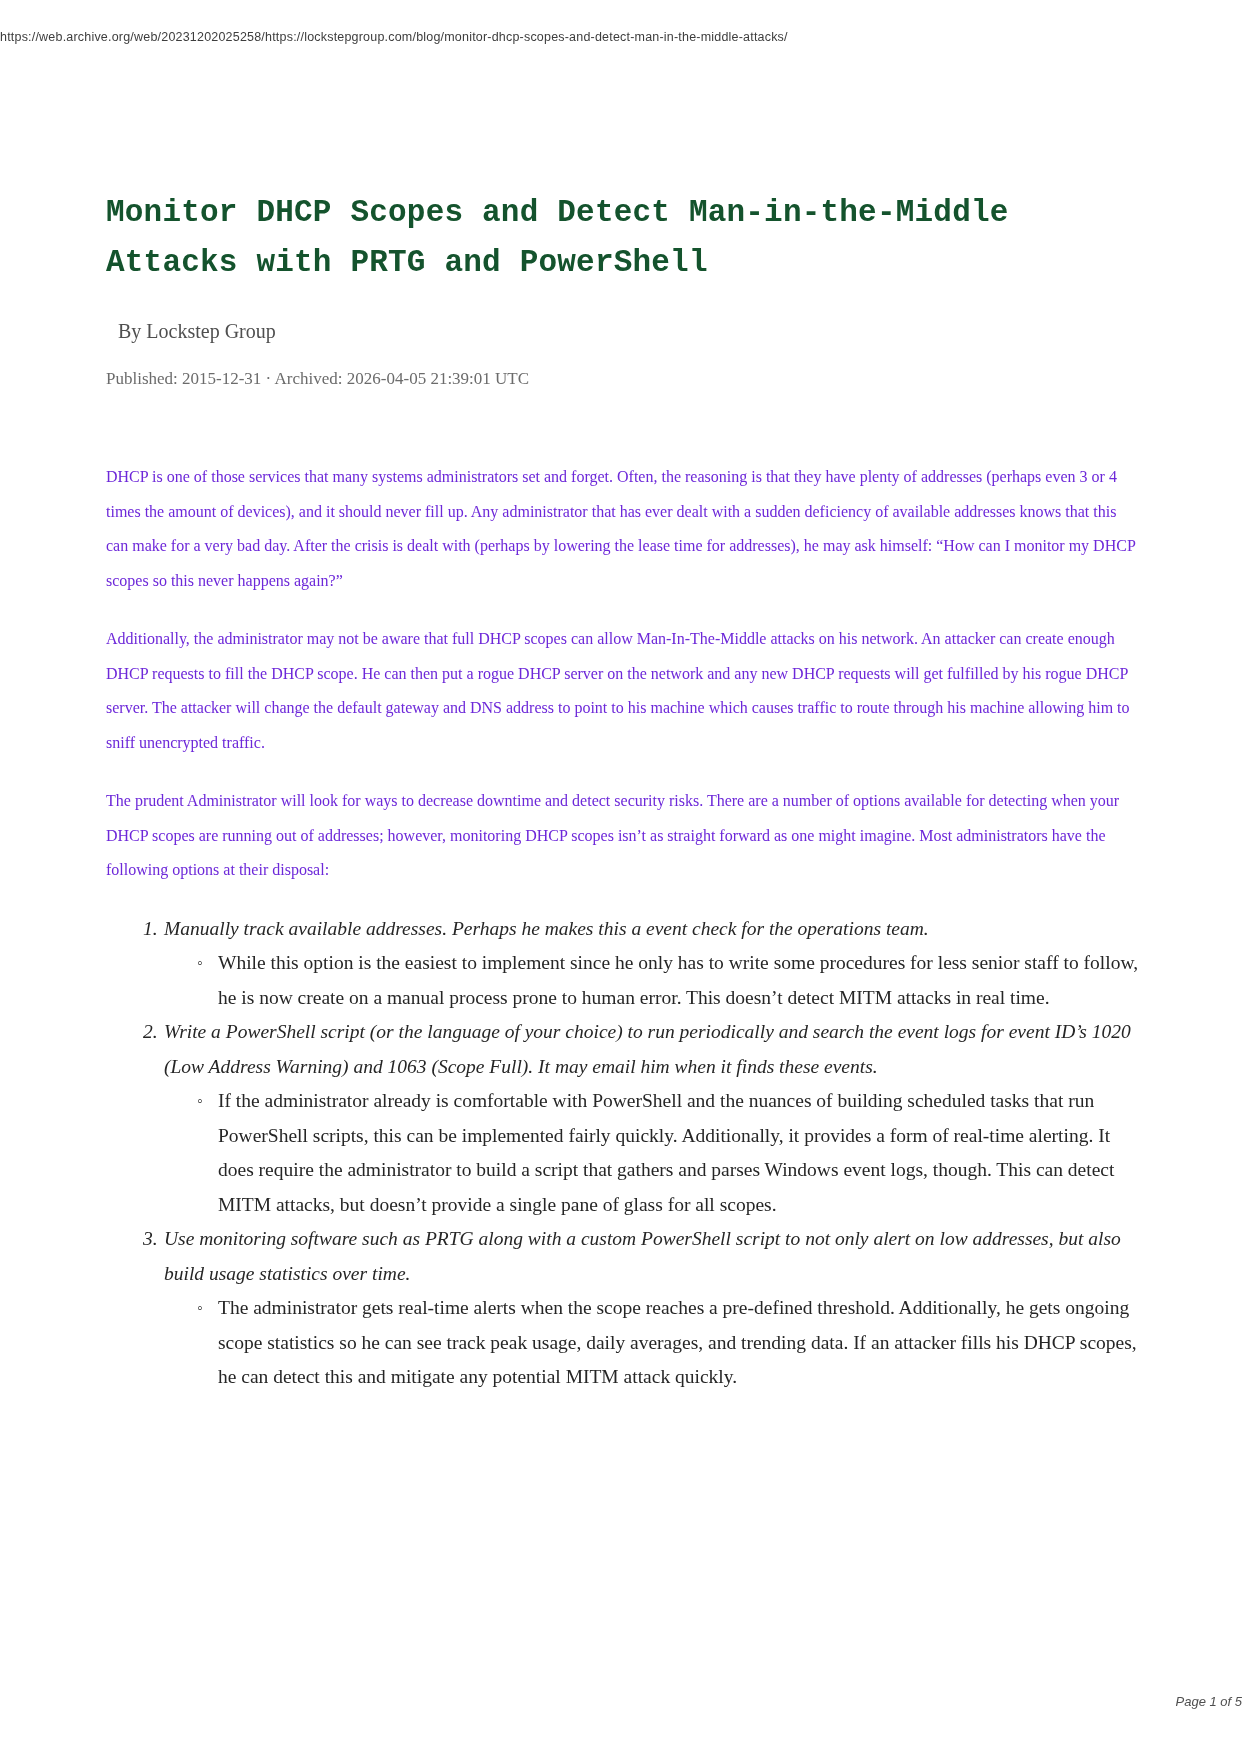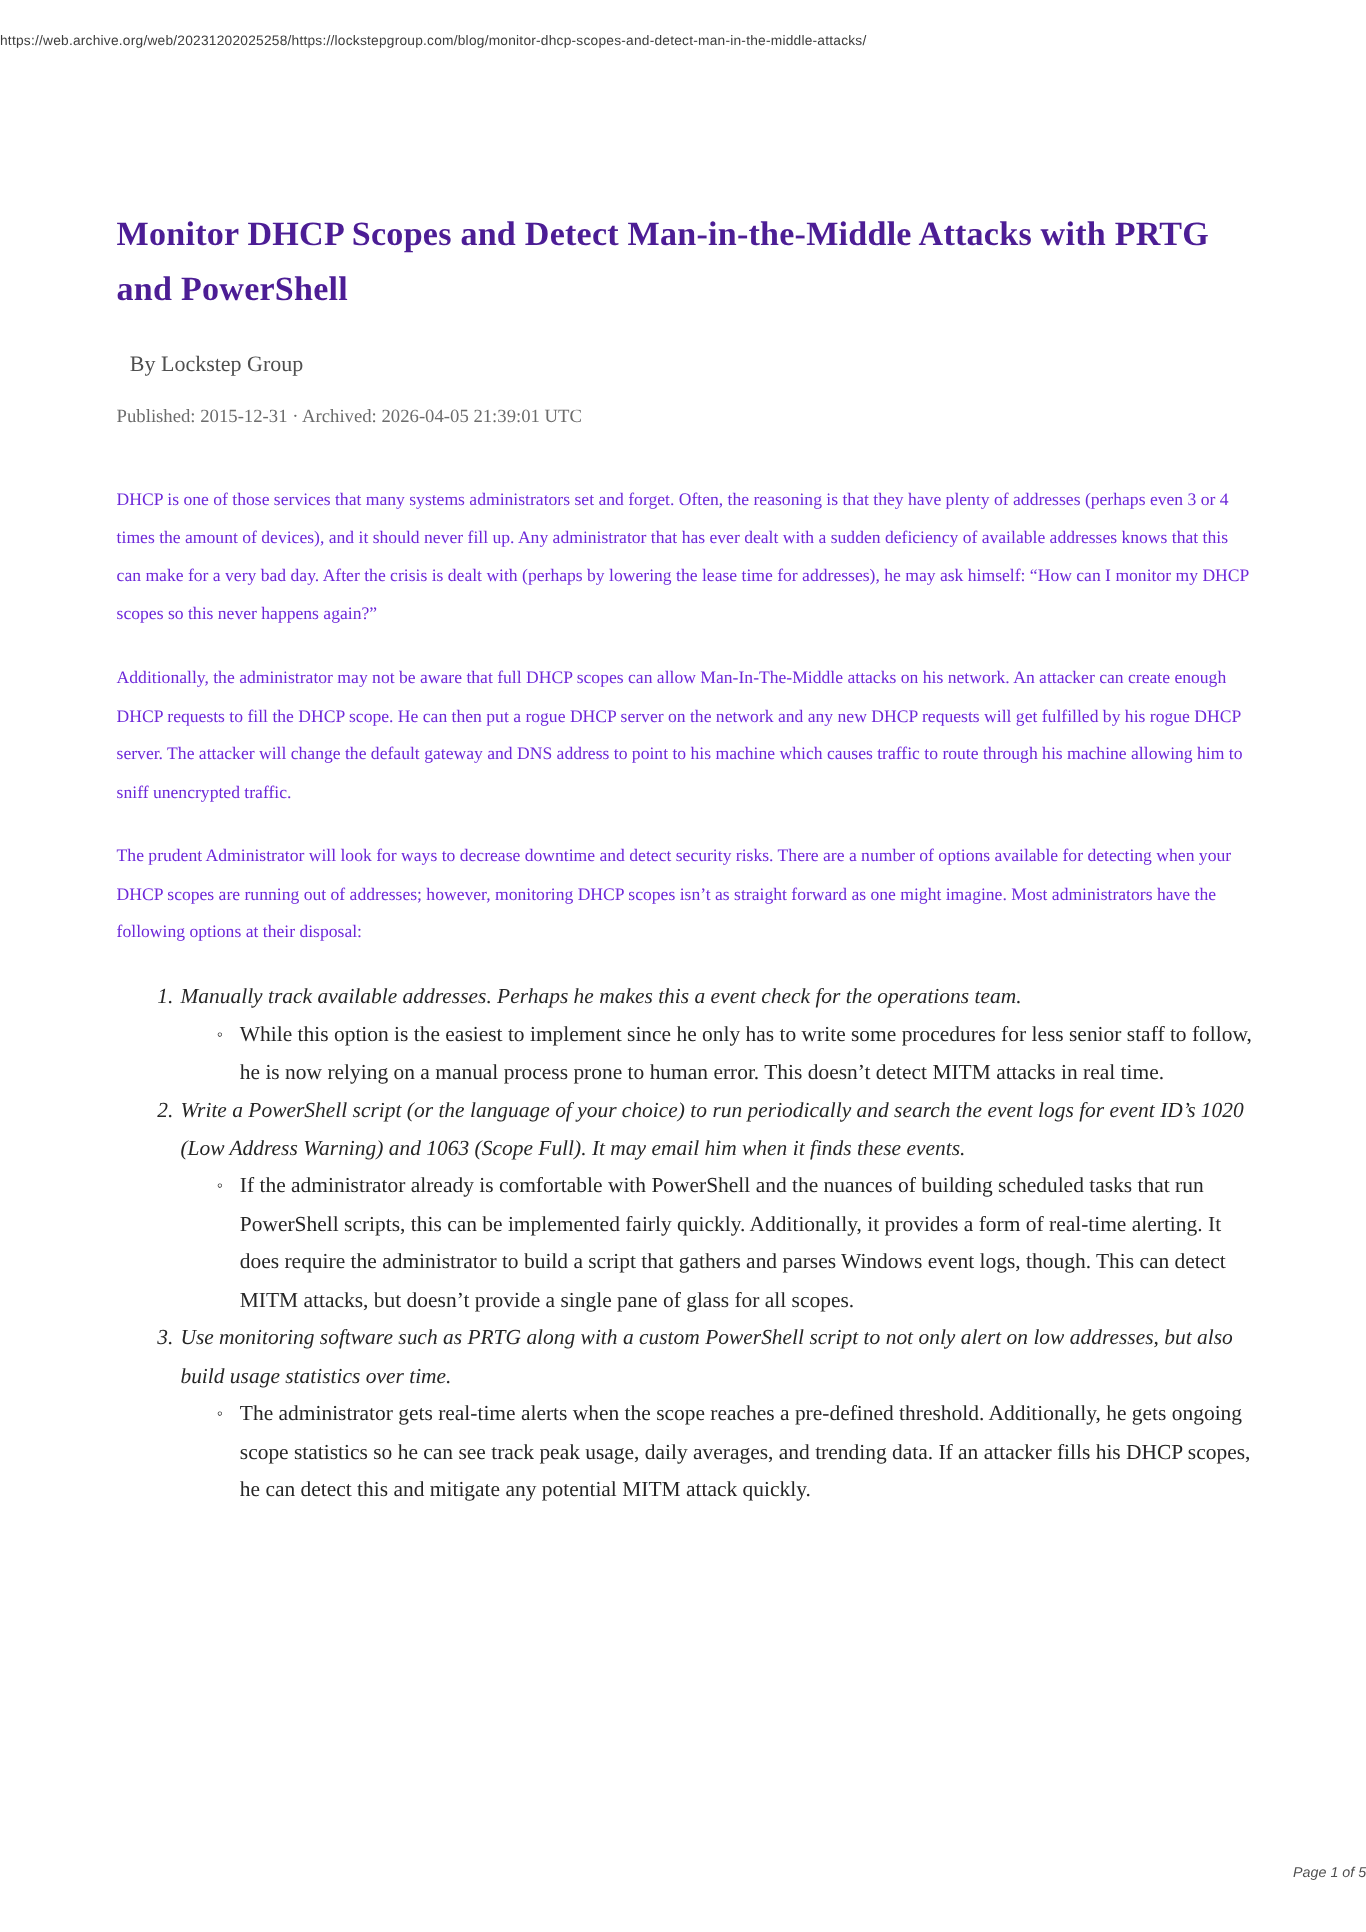--- a/index.html
+++ b/index.html
@@ -29,31 +29,32 @@
     position: absolute;
     left: 106px;
     top: 188px;
     width: 1033px;
   }
   h1.title {
     margin: 0 0 30px 0;
     font-size: 31px;
     line-height: 50px;
     font-weight: bold;
-    color: #4c1d95;
+    color: #14532d;
     letter-spacing: 0.2px;
+    font-family: Liberation Mono, monospace;
   }
   .byline {
     margin: 0 0 22px 12px;
     font-size: 20px;
     line-height: 27px;
     color: #4f4f4f;
   }
   .meta {
-    margin: 0 0 48px 0;
+    margin: 0 0 70px 0;
     font-size: 17px;
     line-height: 23px;
     color: #6b6b6b;
   }
   p.body {
     margin: 0 0 24px 0;
     font-size: 16px;
     line-height: 34.5px;
     color: #6d28d9;
   }
@@ -125,21 +126,21 @@
   <p class="body">The prudent Administrator will look for ways to decrease downtime and detect security risks. There are a number of options available for detecting when your DHCP scopes are running out of addresses; however, monitoring DHCP scopes isn’t as straight forward as one might imagine. Most administrators have the following options at their disposal:</p>
 
   <div class="olist">
 
     <div class="oli">
       <span class="oli-marker">1.</span>
       <div class="oli-body">
         <div class="oli-text">Manually track available addresses. Perhaps he makes this a event check for the operations team.</div>
         <div class="sub">
           <span class="sub-marker">◦</span>
-          <div class="sub-text">While this option is the easiest to implement since he only has to write some procedures for less senior staff to follow, he is now relying on a manual process prone to human error. This doesn’t detect MITM attacks in real time.</div>
+          <div class="sub-text">While this option is the easiest to implement since he only has to write some procedures for less senior staff to follow, he is now create on a manual process prone to human error. This doesn’t detect MITM attacks in real time.</div>
         </div>
       </div>
     </div>
 
     <div class="oli">
       <span class="oli-marker">2.</span>
       <div class="oli-body">
         <div class="oli-text">Write a PowerShell script (or the language of your choice) to run periodically and search the event logs for event ID’s 1020 (Low Address Warning) and 1063 (Scope Full). It may email him when it finds these events.</div>
         <div class="sub">
           <span class="sub-marker">◦</span>

